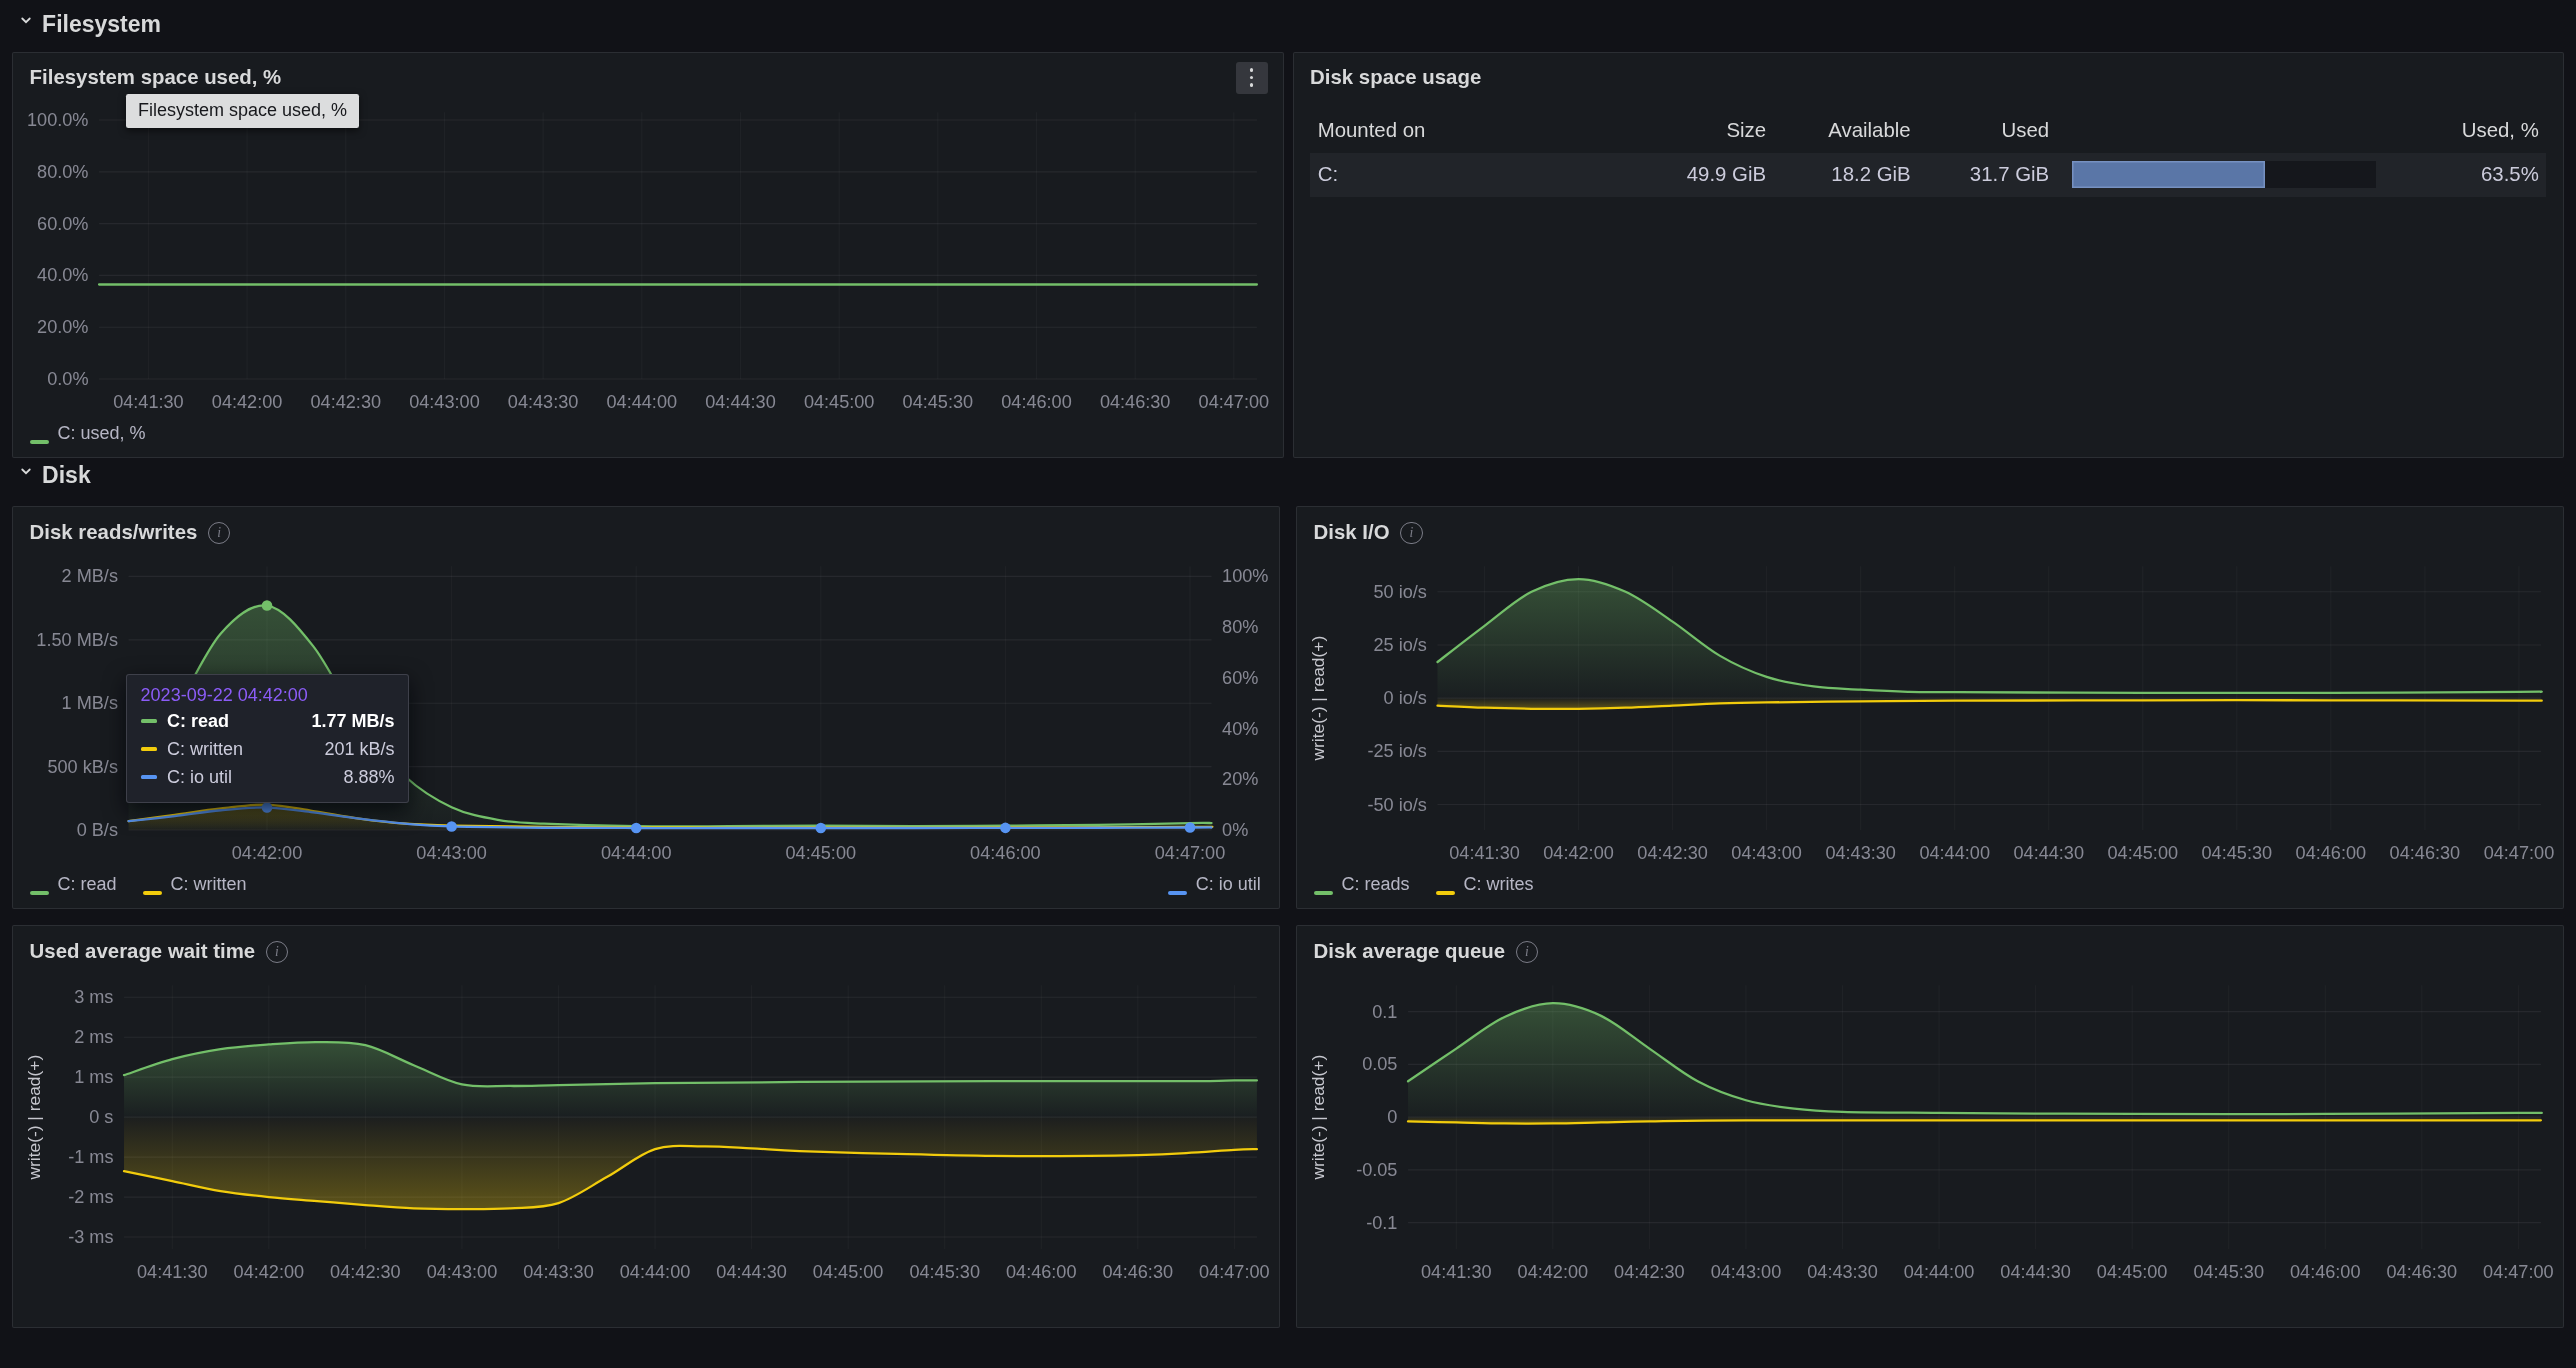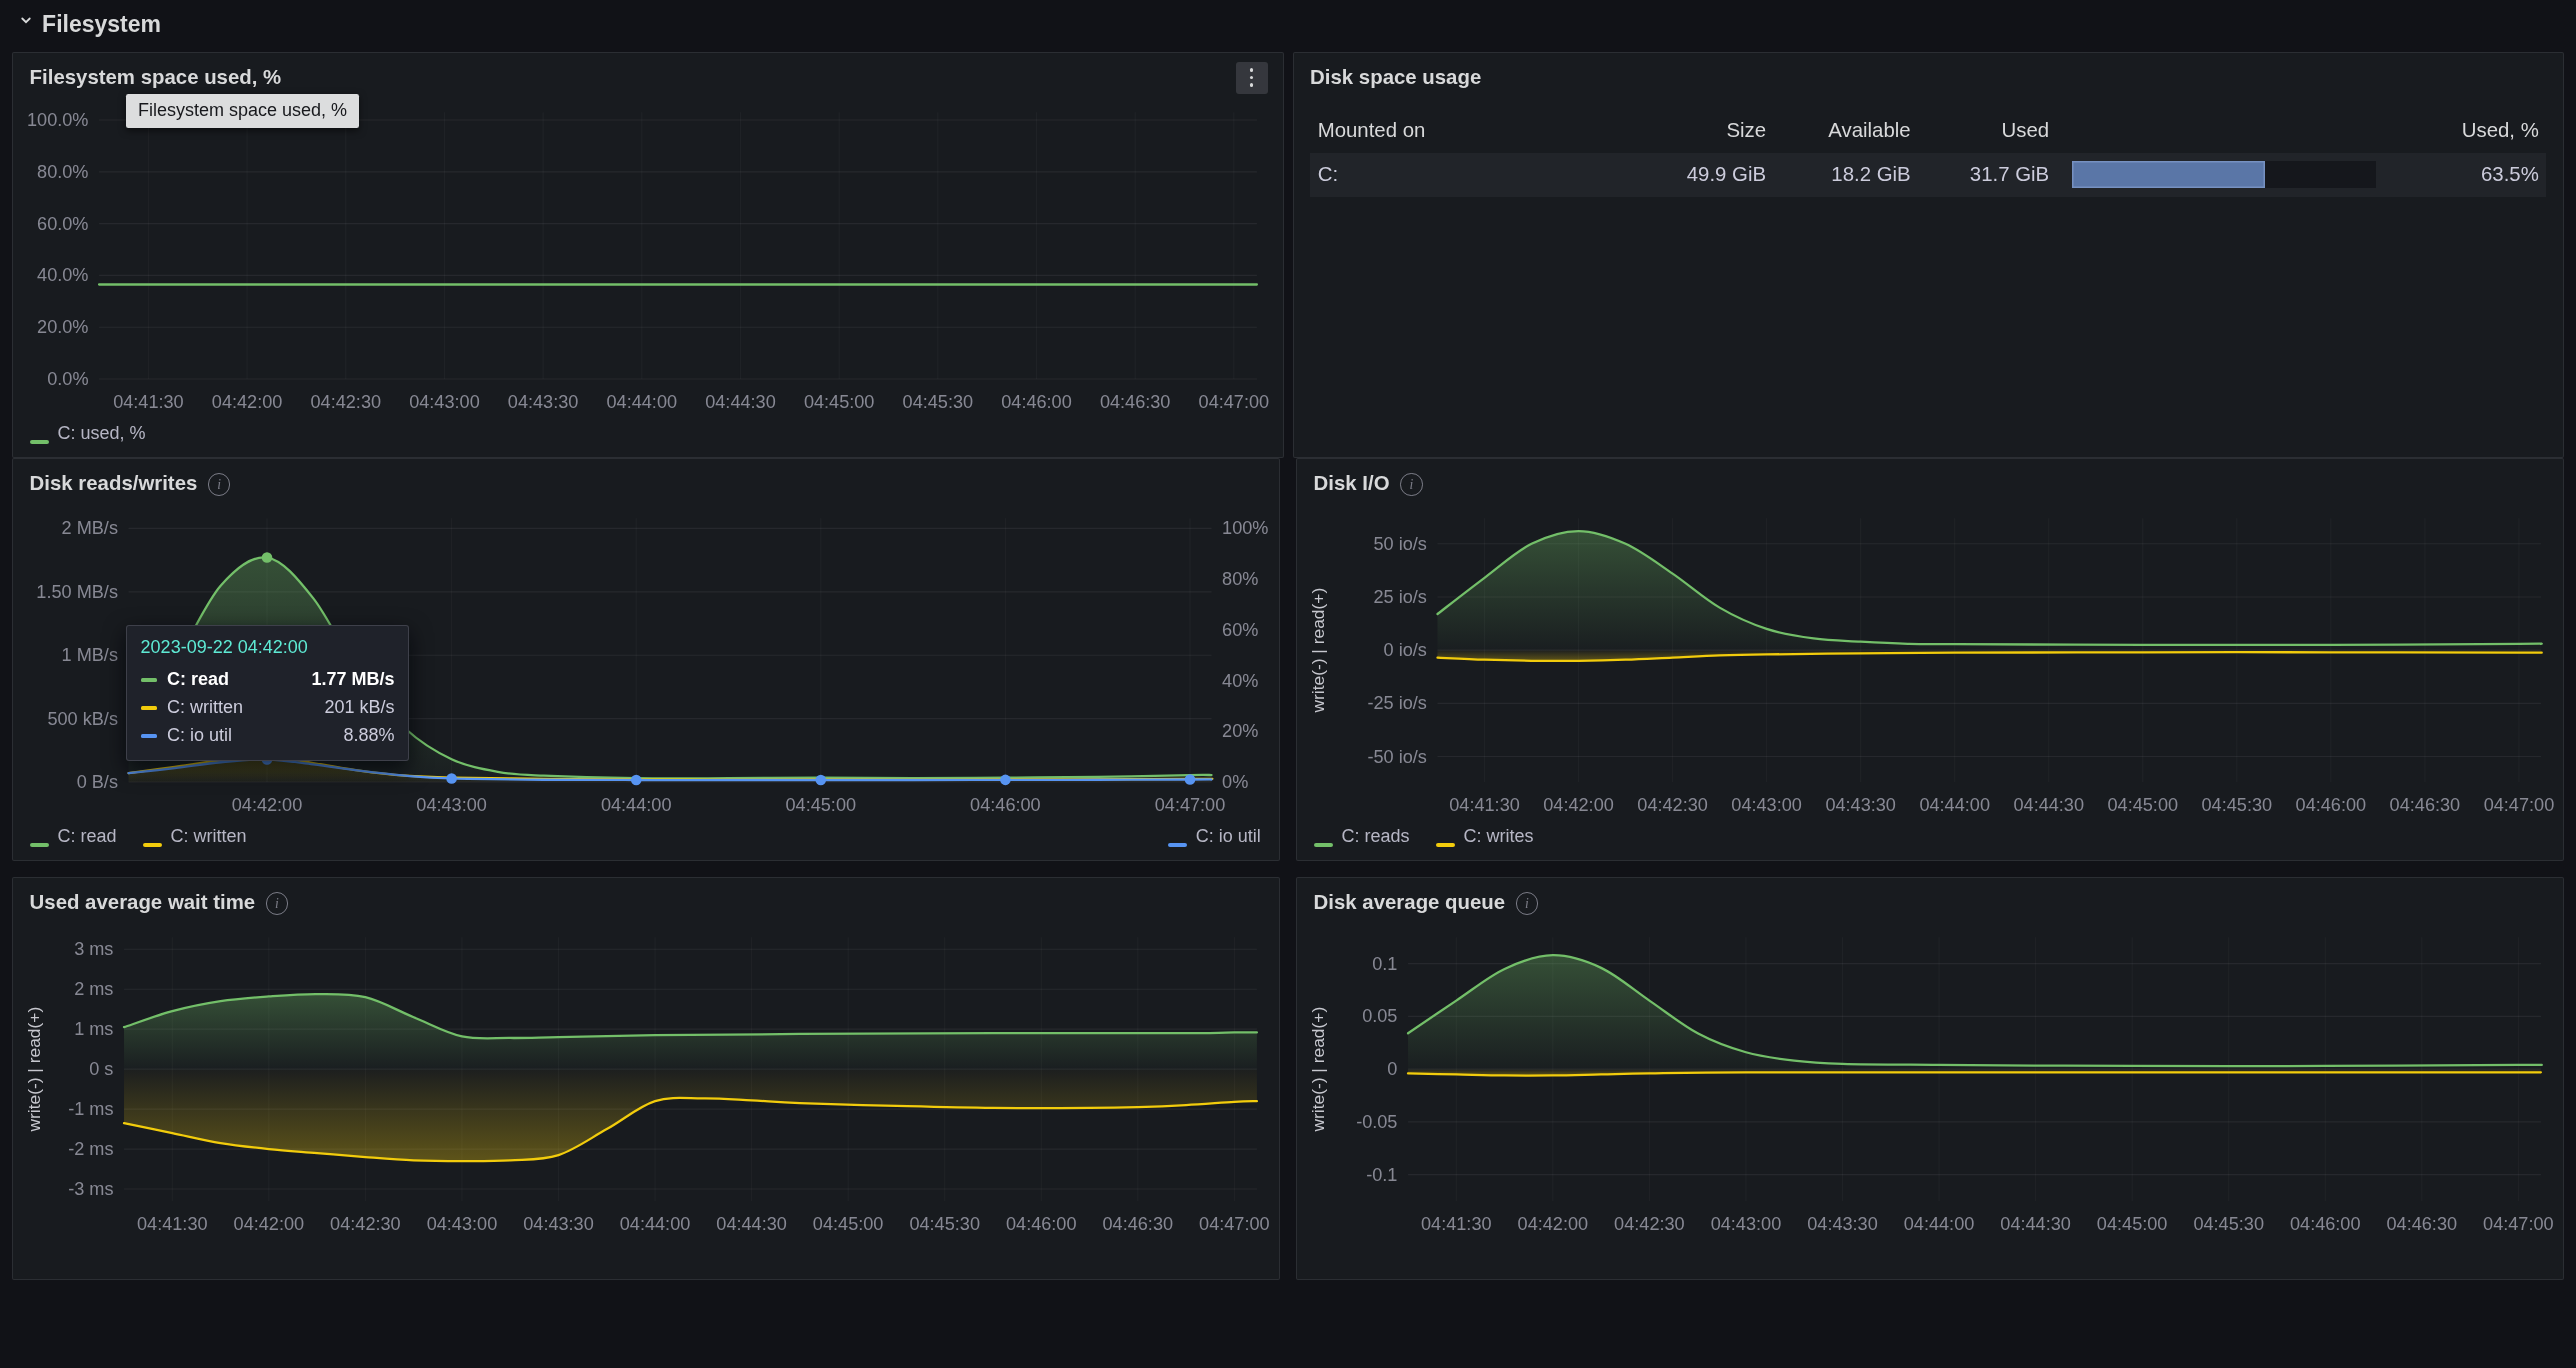--- a/index.html
+++ b/index.html
@@ -43,21 +43,21 @@
   .right{text-align:right;}
   .gauge-track{width:100%;height:27px;background:#15171c;position:relative;}
   .gauge-fill{height:100%;background:#5a76a7;box-shadow:inset 0 0 0 1.5px rgba(142,168,215,0.55);}
   
   .tooltip-light{position:absolute;left:113px;top:41px;background:#dcddde;color:#17181c;
     font-size:18px;padding:6.8px 12px;border-radius:2.3px;box-shadow:0 2.3px 7.6px rgba(0,0,0,0.5);
     z-index:6;white-space:nowrap;}
   .tooltip-dark{position:absolute;left:113px;top:121px;min-width:254px;background:#1f222a;
     border:0.8px solid rgba(204,204,220,0.18);border-radius:3px;padding:10.6px 13.6px;
     box-shadow:0 7.6px 21px rgba(1,4,9,0.75);z-index:6;font-size:18px;}
-  .tt-title{color:#5eead4;margin-bottom:8px;white-space:nowrap;}
+  .tt-title{color:#8b5cf6;margin-bottom:1px;white-space:nowrap;}
   .tt-row{display:flex;align-items:center;gap:9.8px;height:28px;white-space:nowrap;}
   .tt-swatch{width:16.6px;height:3.8px;border-radius:1.5px;flex:0 0 auto;}
   .tt-label{color:#ccccdc;}
   .tt-value{margin-left:auto;padding-left:19.7px;color:#ccccdc;}
   .tt-active .tt-label,.tt-active .tt-value{font-weight:700;color:#ffffff;}
 </style>
 </head>
 <body>
 
 <div class="page">
@@ -157,20 +157,28 @@
             <div class="gauge-track">
               <div class="gauge-fill" style="width: 63.5%;"></div>
             </div>
           </div>
           <div class="right">63.5%</div>
         </div>
       </div>
     </section>
   </div>
 
+  <div class="sec sec2">
+    <span class="chev">
+      <svg width="18" height="18" viewBox="0 0 24 24">
+          <path d="M7 10 l5 5 5 -5" stroke="#d8d9da" stroke-width="2.4" fill="none" stroke-linecap="round"></path>
+        </svg>
+    </span>
+    <span class="sec-title">Disk</span>
+  </div>
 
   <div class="row23">
 
     <section class="panel">
       <header class="panel-header">
         <h2 class="panel-title">Disk reads/writes</h2>
         <span class="info-icon">i</span>
       </header>
       <div class="panel-body">
         <div class="chart">

